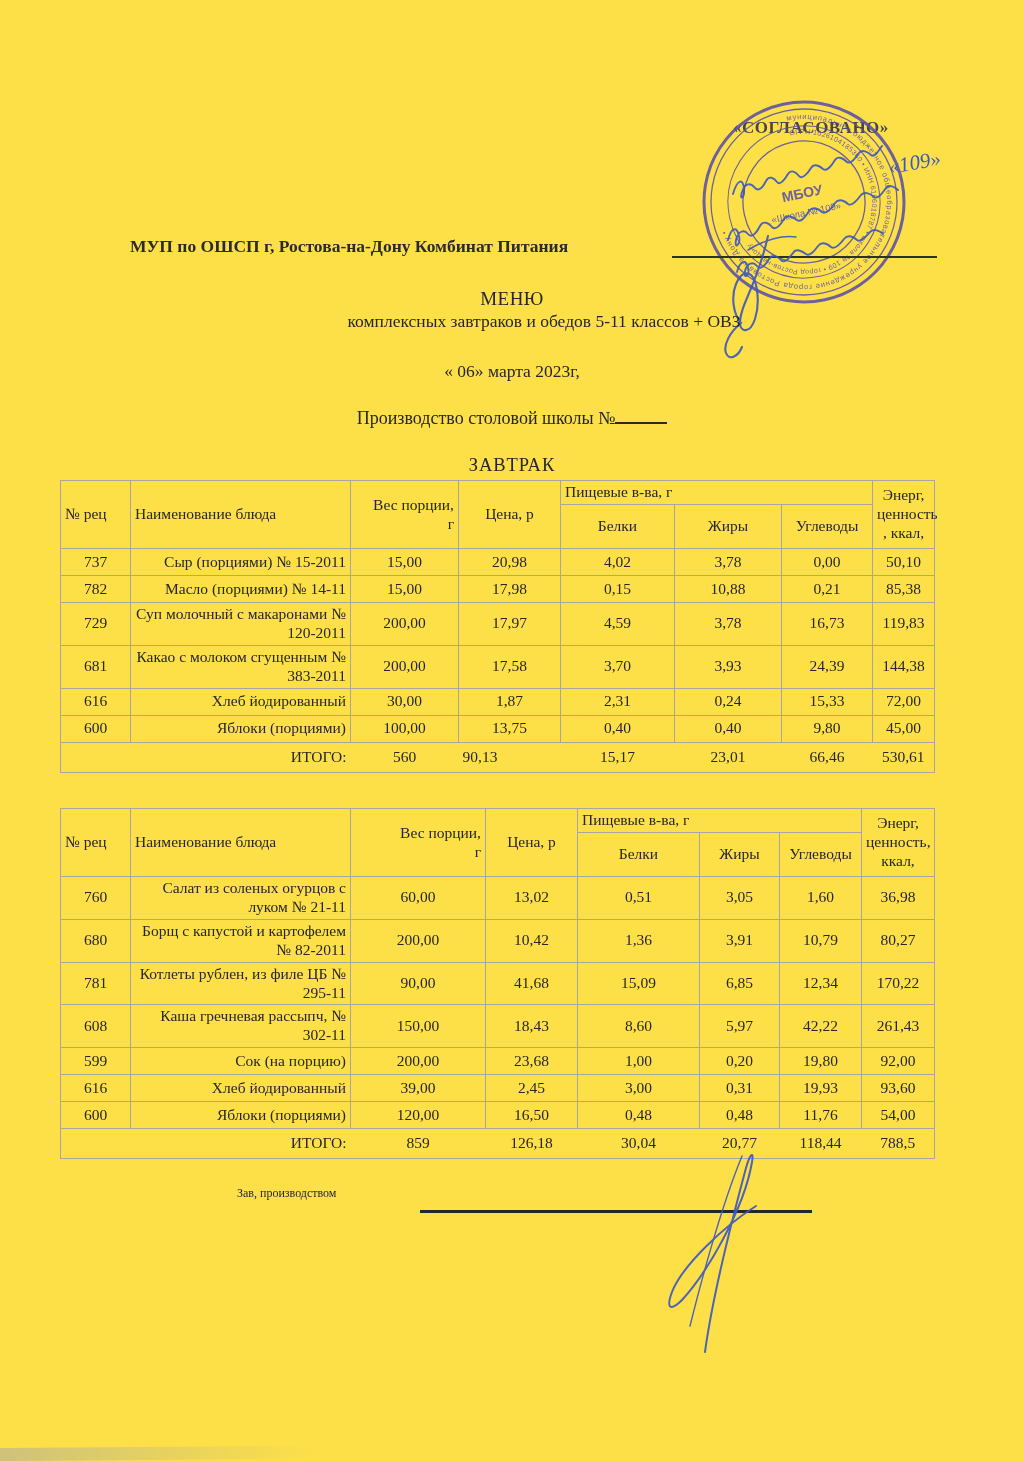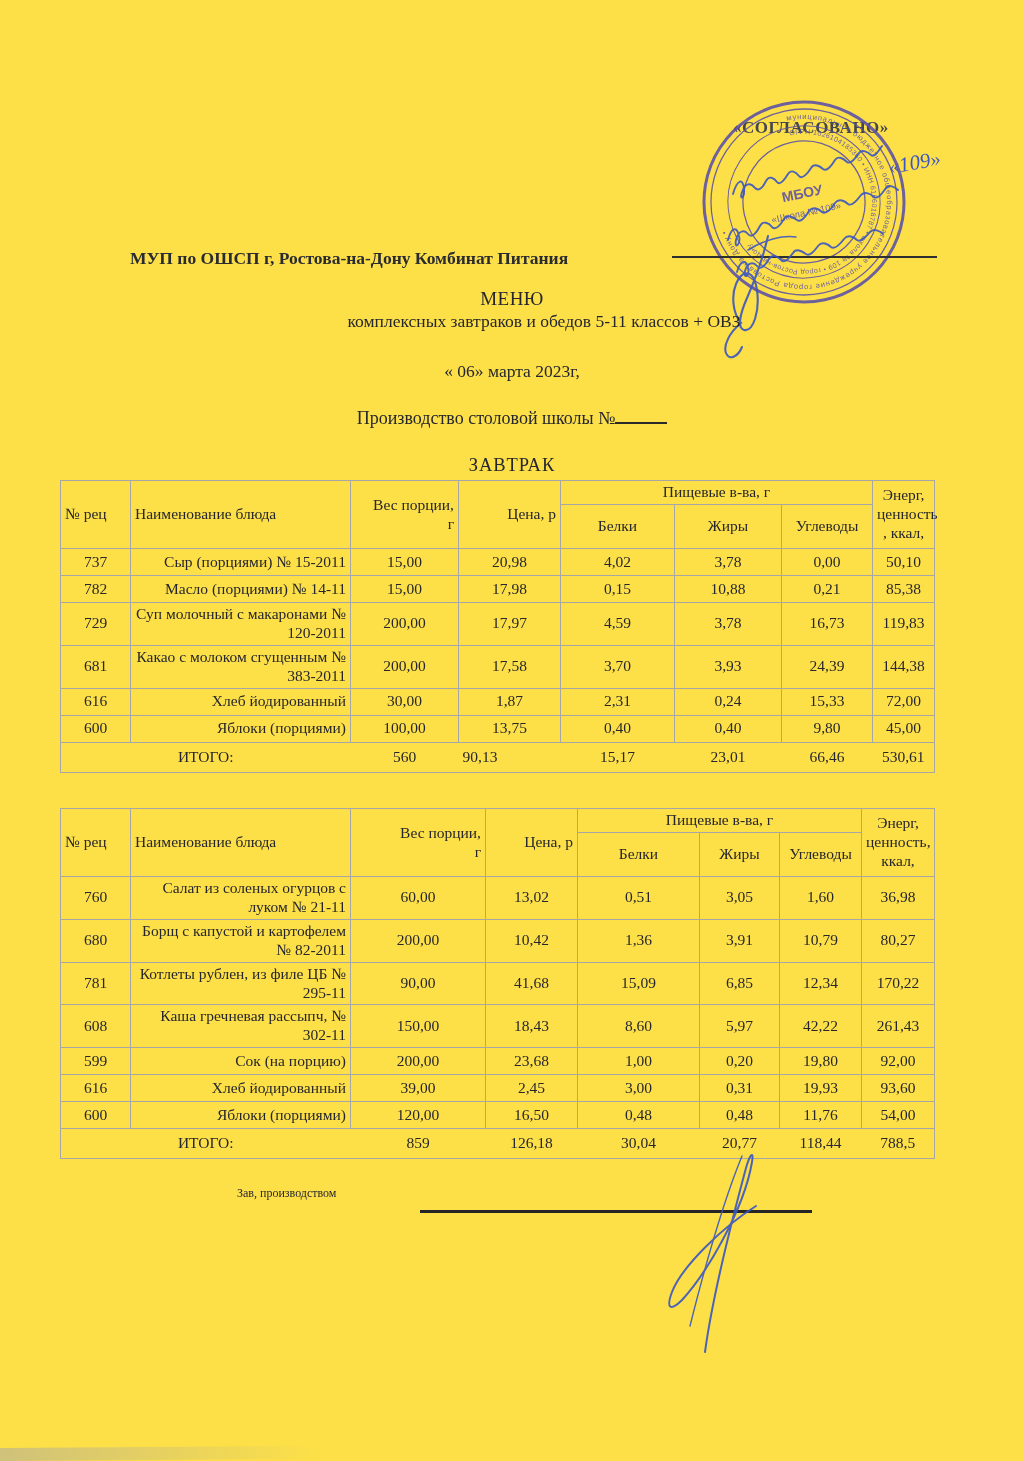--- a/index.html
+++ b/index.html
@@ -8,48 +8,48 @@
     width:1024px;height:1461px;
     margin:0 auto;
     background:#fde047;
     font-family:"Liberation Serif", serif;
     color:#2b2b30;
     overflow:hidden;
   }
   .abs{position:absolute;}
   .center-line{position:absolute;left:0;width:1024px;text-align:center;font-weight:normal;color:#26262e;}
   .approved{font-size:17px;font-weight:600;color:#45454e;letter-spacing:.5px;}
-  .org-line{font-size:17.5px;font-weight:bold;color:#2a2a31;white-space:nowrap;margin-top:12px;}
+  .org-line{font-size:17.5px;font-weight:bold;color:#2a2a31;white-space:nowrap;}
   .rule{position:absolute;background:#2f2f2f;height:2px;}
   .title-menu{font-size:19px;letter-spacing:.5px;}
   .subtitle{font-size:17.5px;}
   .date-line{font-size:17.5px;}
   .production{font-size:18px;}
   .production .blank{display:inline-block;width:52px;border-bottom:2px solid #2a2a2a;height:14px;}
   .meal-heading{font-size:18.5px;letter-spacing:1px;}
   .footer-label{font-size:12px;font-weight:normal;color:#26262e;white-space:nowrap;}
 
   
   .menu-table{border-collapse:collapse;table-layout:fixed;width:874px;font-size:15.5px;color:#26262c;background:transparent;}
   .menu-table th,.menu-table td{border:1px solid #a6a6a6;font-weight:normal;padding:2px 4px;vertical-align:middle;line-height:1.22;}
   .menu-table thead tr.h1{height:24px;}
   .menu-table thead tr.h2{height:44px;}
   .menu-table tbody tr{height:27px;}
   .c-center{text-align:center;}
   .c-dish{text-align:right;padding-left:7px;}
   .th-rec{text-align:left;padding-left:6px;margin-top:20px;}
   .th-dish{text-align:left;padding-left:7px;}
   .th-weight{white-space:pre-line;text-align:right;padding-right:8px;}
-  .th-price{text-align:right;}
-  .th-nutrients{text-align:center;margin-top:40px;}
+  .th-price{text-align:center;}
+  .th-nutrients{text-align:left;margin-top:40px;}
   .th-energy{white-space:pre-line;text-align:center;line-height:1.12;padding:1px 2px;}
   .menu-table tr.totals td{border-left:0;border-right:0;height:25px;}
   .menu-table tr.totals td.first{border-left:1px solid #a6a6a6;}
   .menu-table tr.totals td.last{border-right:1px solid #a6a6a6;margin-top:8px;}
-  .totals-label{text-align:center;padding-right:10px;margin-top:24px;}
+  .totals-label{text-align:right;padding-right:10px;margin-top:24px;}
   .t-left{text-align:left;padding-left:10px;}
 
   .scan-smudge{
     position:absolute;left:0;top:1447px;width:320px;height:13px;
     background:linear-gradient(to right,#a9a9a4,rgba(250,250,248,0));
     opacity:.55;transform:rotate(-.4deg);
   }
   svg{overflow:visible;}
 </style>
 </head>

